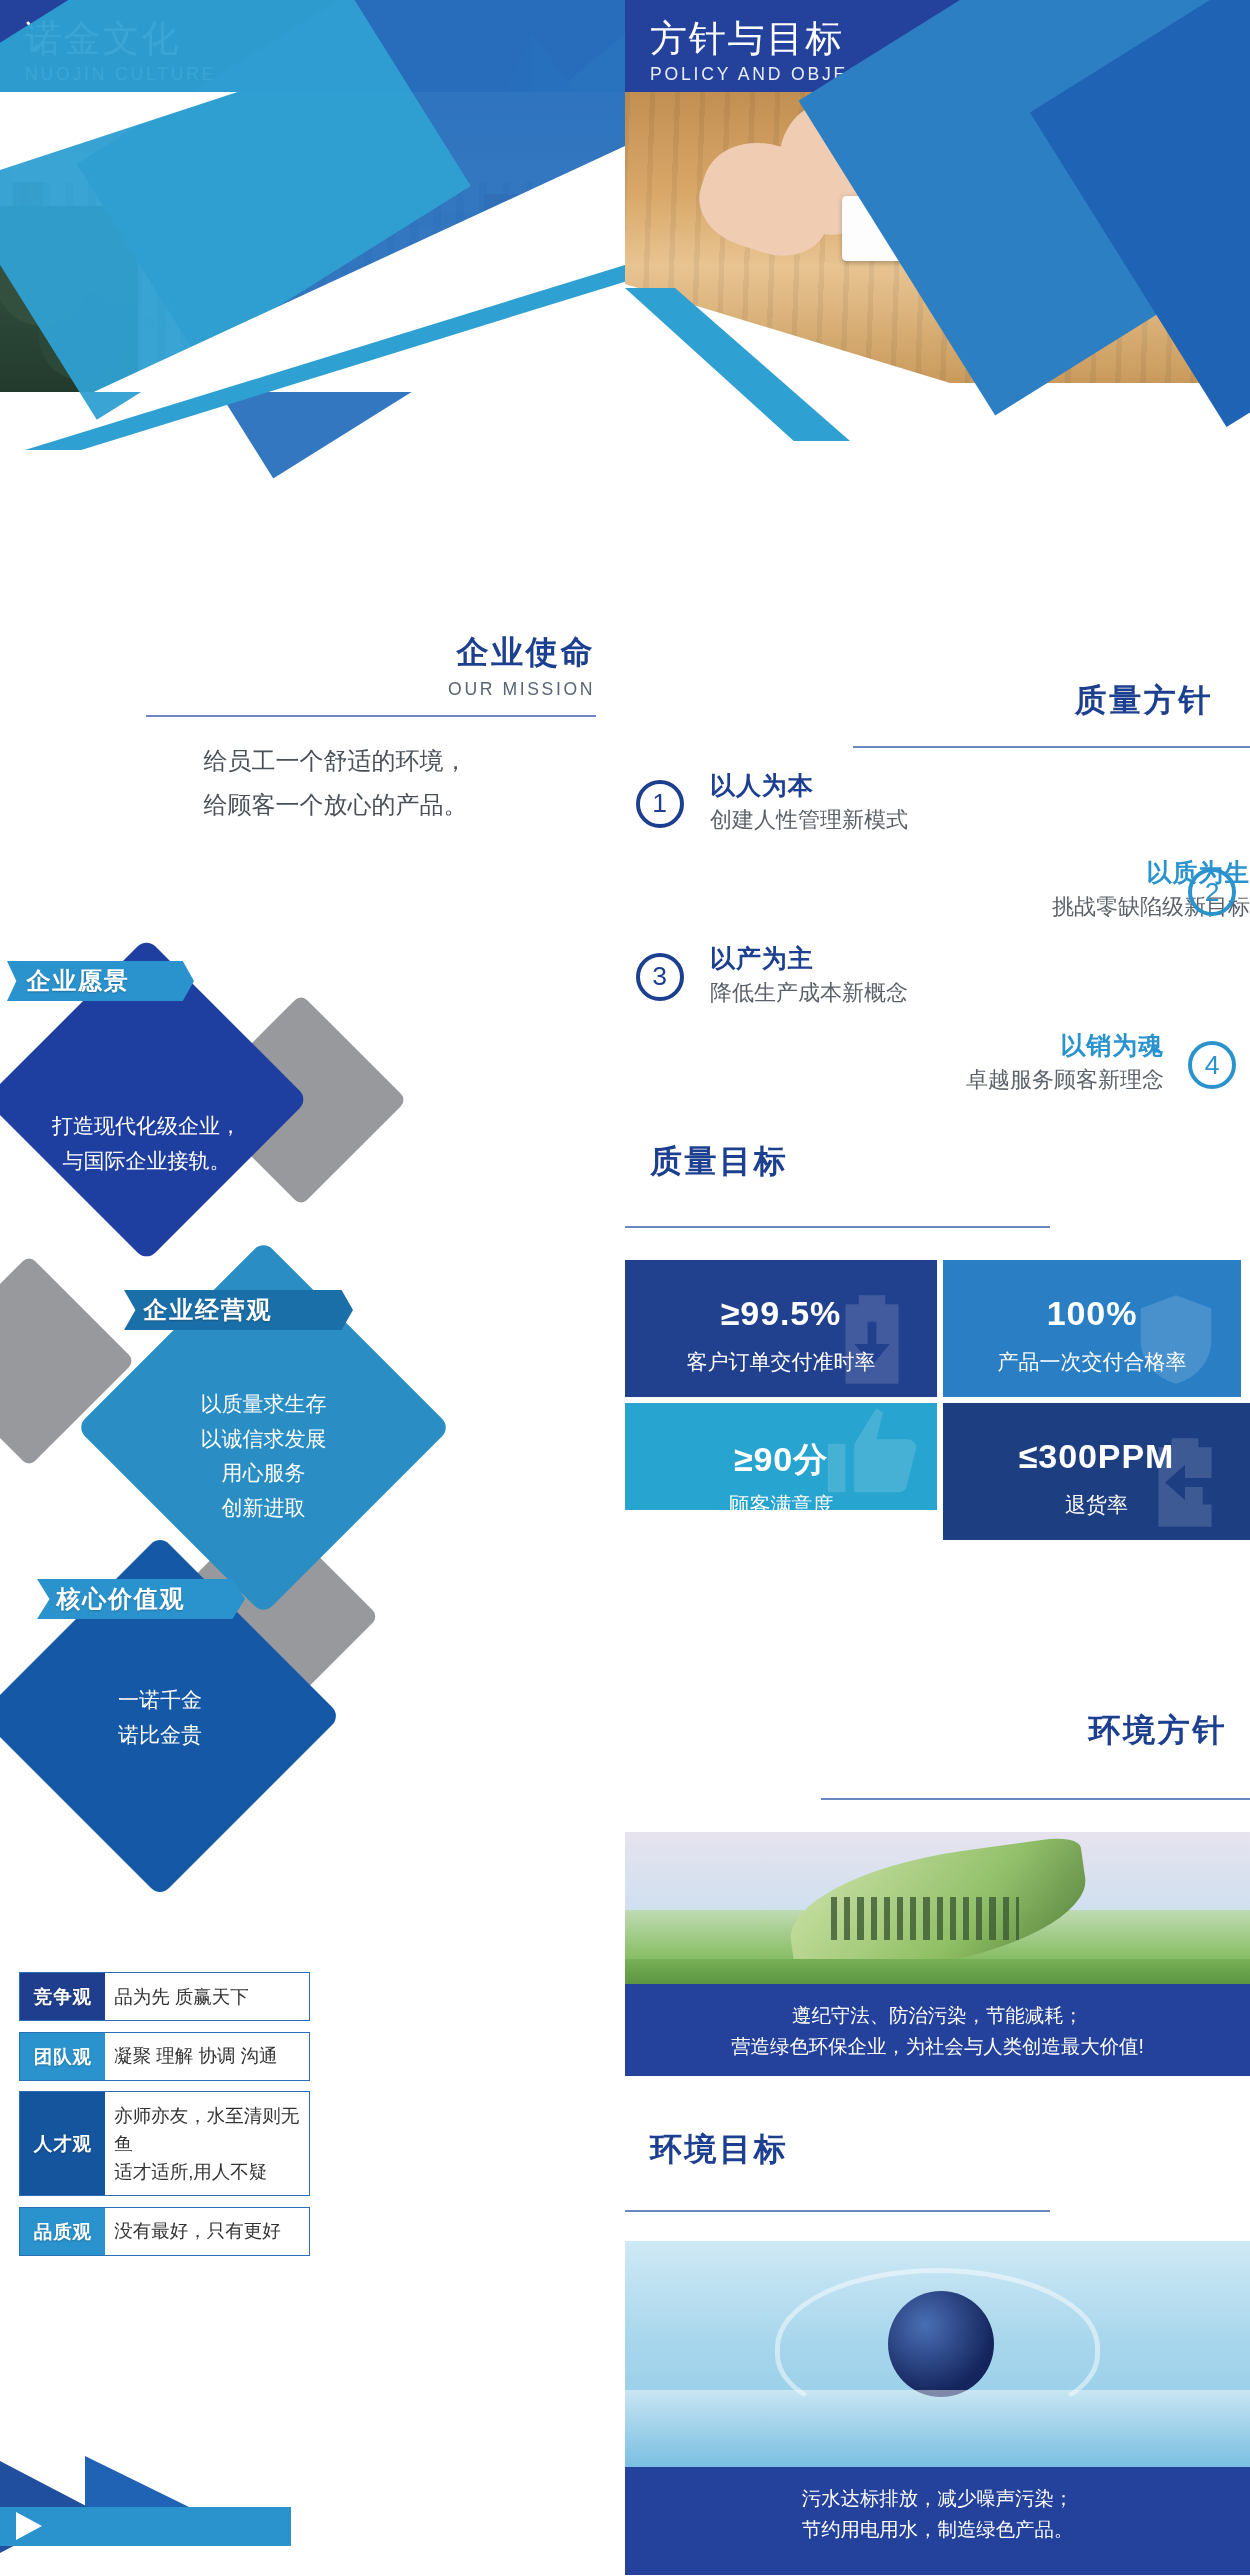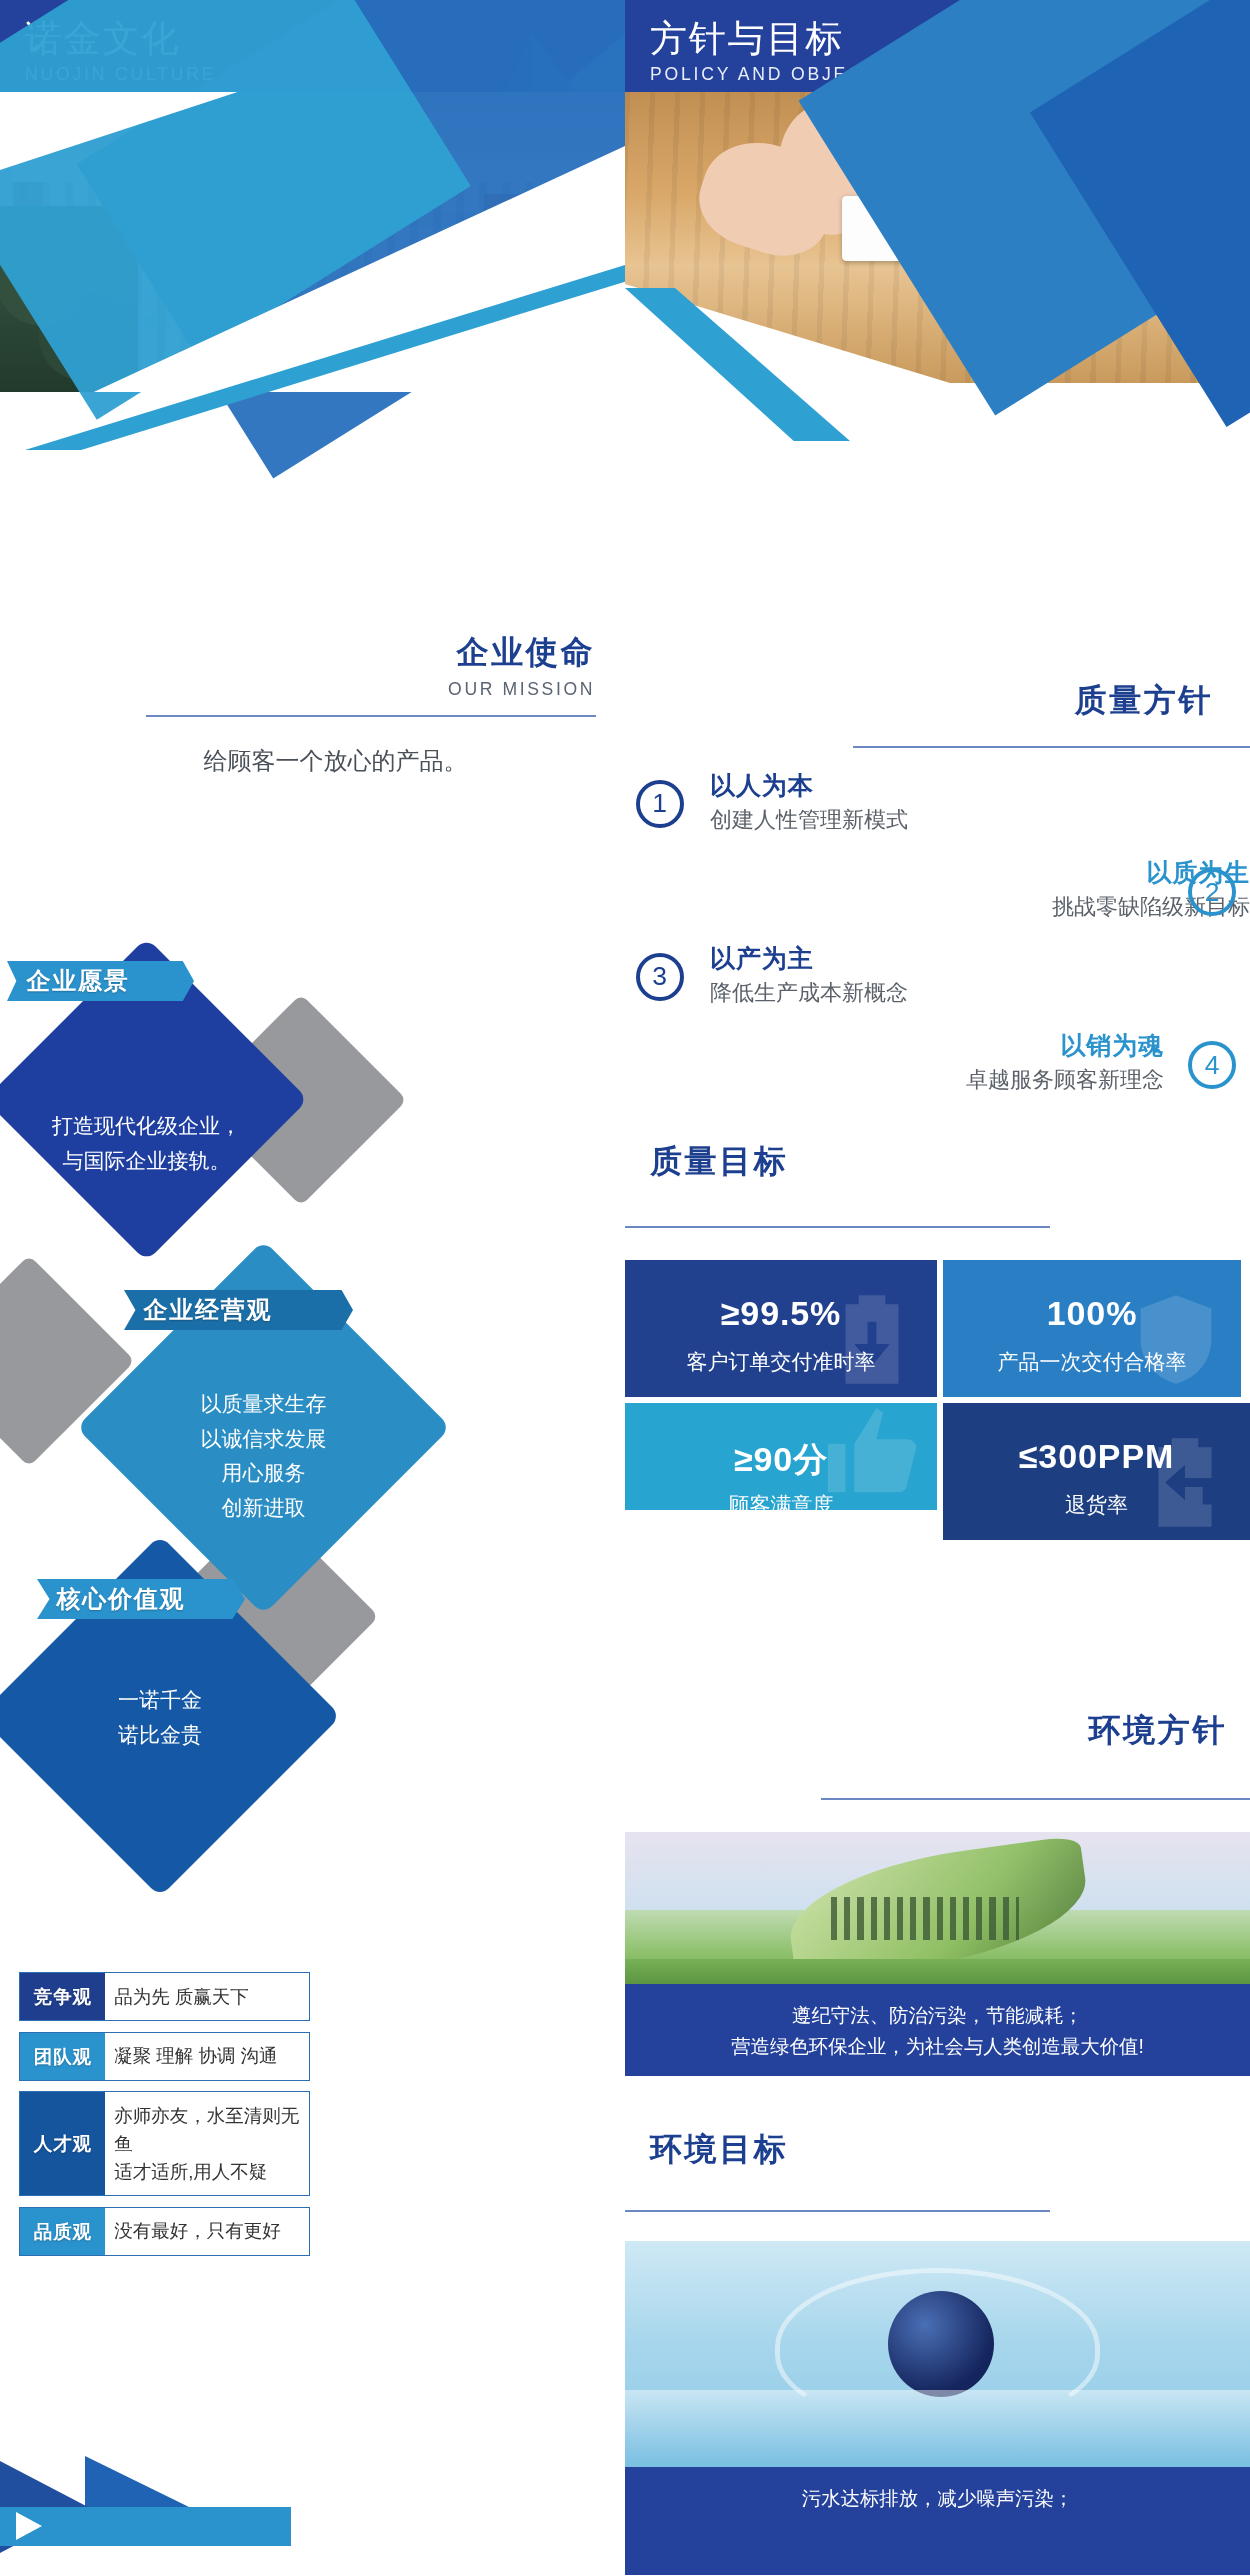--- a/index.html
+++ b/index.html
@@ -187,20 +187,21 @@
   <div class="cut-white"></div>
   <div class="cut-white2"></div>
   <div class="cyan-stripe"></div>
 
   <div class="sec-title" style="position:absolute; right:30px; top:618px; width:371px;">
     <div class="cn">企业使命</div>
     <div class="en">OUR MISSION</div>
   </div>
   <div class="rule" style="position:absolute; left:146px; top:715px; width:450px;"></div>
   <div class="mission-body" style="position:absolute; left:71px; top:739px; width:529px;">
+    <div>给员工一个舒适的环境，</div>
     <div>给顾客一个放心的产品。</div>
   </div>
 
   <div class="grey-dia" style="left:226px; top:1025px; width:150px; height:150px;"></div>
   <div class="grey-dia" style="left:-46px; top:1286px; width:150px; height:150px;"></div>
   <div class="grey-dia" style="left:187px; top:1537px; width:159px; height:159px;"></div>
 
   <div class="dia" style="left:32px; top:985px; width:229px; height:229px;">
     <div class="shape" style="background:#1f3fa0;"></div>
     <div class="dia-text" style="top:124px;">
@@ -399,15 +400,16 @@
   </div>
   <div class="rule" style="position:absolute; left:0px; top:2210px; width:425px;"></div>
 
   <div class="envimg waterimg" style="top:2241px; height:226px;">
     <div class="splash"></div>
     <div class="globe"></div>
     <div class="wave"></div>
   </div>
   <div class="envbox" style="top:2467px; height:108px;">
     <div>污水达标排放，减少噪声污染；</div>
+    <div>节约用电用水，制造绿色产品。</div>
   </div>
 </div>
 
 
 </body></html>

